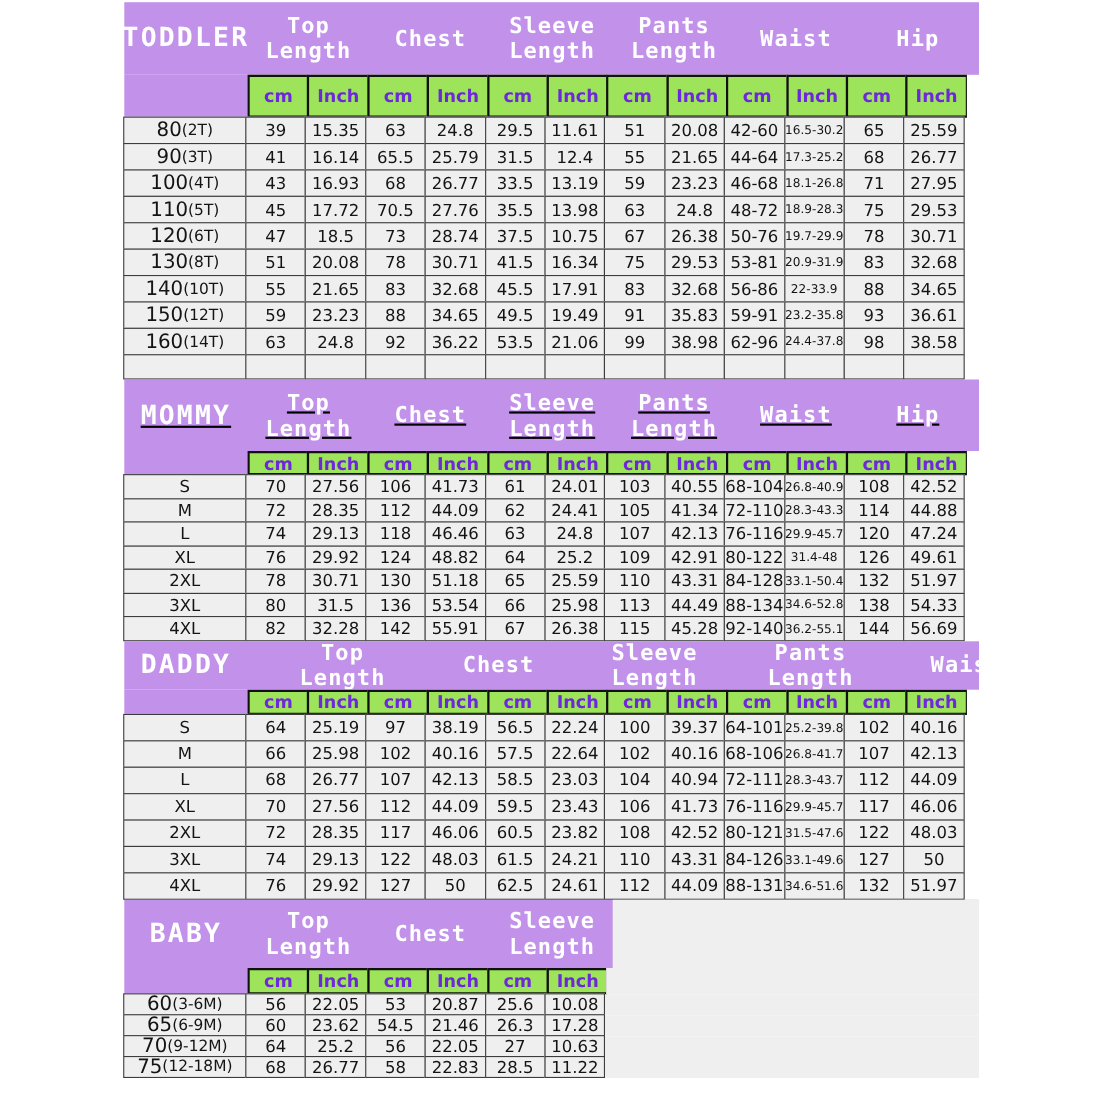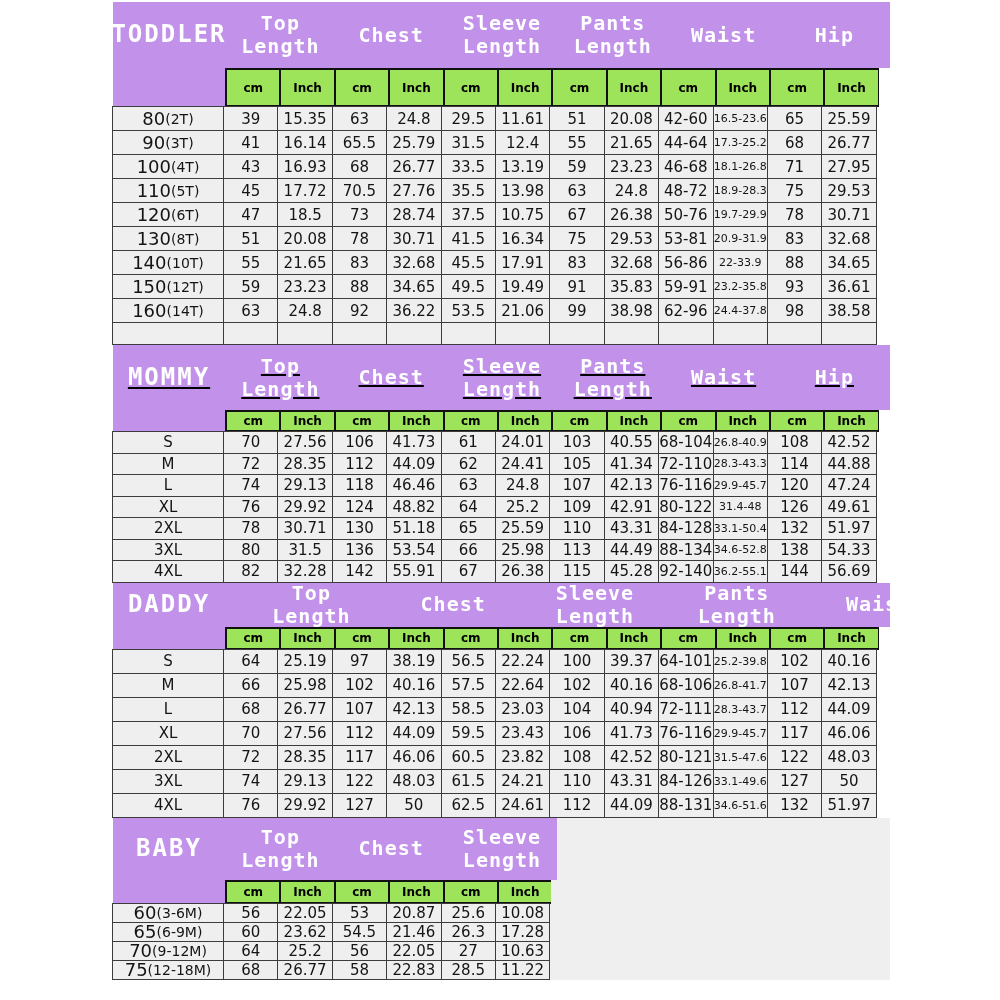--- a/index.html
+++ b/index.html
@@ -22,21 +22,21 @@
     box-sizing:border-box;
   }
   .table-title{font-size:24px;letter-spacing:2px;}
   .group-label{font-size:20px;}
   
   .units-row .label-spacer{background:var(--purple);}
   .unit-cell{
     background:var(--green);
     border:2px solid #111;border-right-width:1px;
     display:flex;align-items:center;justify-content:center;
-    font-weight:bold;font-size:12px;color:#000000;
+    font-weight:bold;font-size:16px;color:#6d28d9;
     box-sizing:border-box;margin-right:-1px;
   }
   
   .data-row .cell{
     background:#efefef;
     border:1px solid #3c3c3c;
     margin-left:-1px;margin-top:-1px;
     display:flex;align-items:center;justify-content:center;
     font-size:15px;color:#141414;font-weight:500;
     box-sizing:border-box;white-space:nowrap;overflow:hidden;
@@ -92,21 +92,21 @@
         </div>
         <div class="cell w-val">39</div>
         <div class="cell w-val">15.35</div>
         <div class="cell w-val">63</div>
         <div class="cell w-val">24.8</div>
         <div class="cell w-val">29.5</div>
         <div class="cell w-val">11.61</div>
         <div class="cell w-val">51</div>
         <div class="cell w-val">20.08</div>
         <div class="cell w-val">42-60</div>
-        <div class="cell w-val small">16.5-23.6</div>
+        <div class="cell w-val small">16.5-30.2</div>
         <div class="cell w-val">65</div>
         <div class="cell w-val">25.59</div>
       </div>
       <div class="row data-row">
         <div class="cell label-cell w-label">
           <span class="size-num">90</span>
           <span class="size-tag">(3T)</span>
         </div>
         <div class="cell w-val">41</div>
         <div class="cell w-val">16.14</div>

